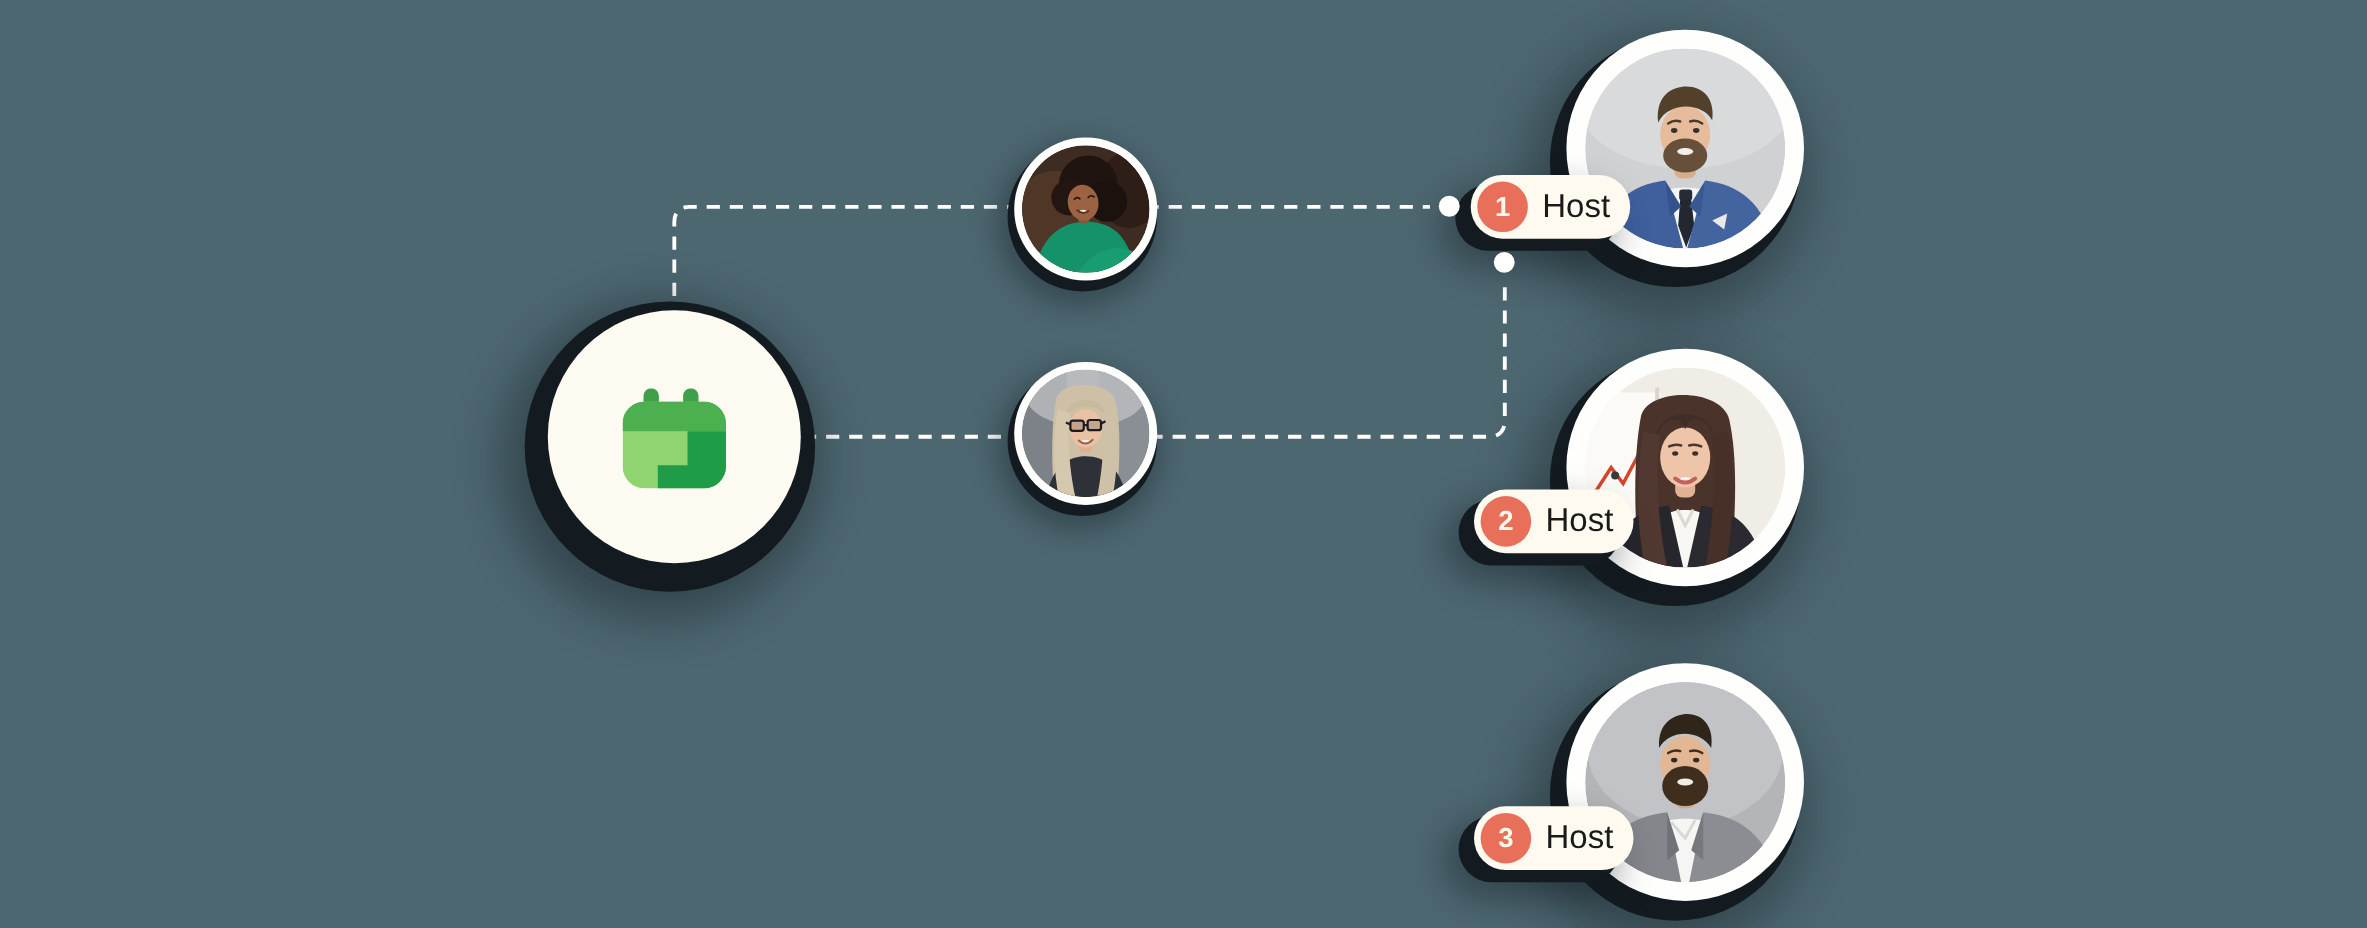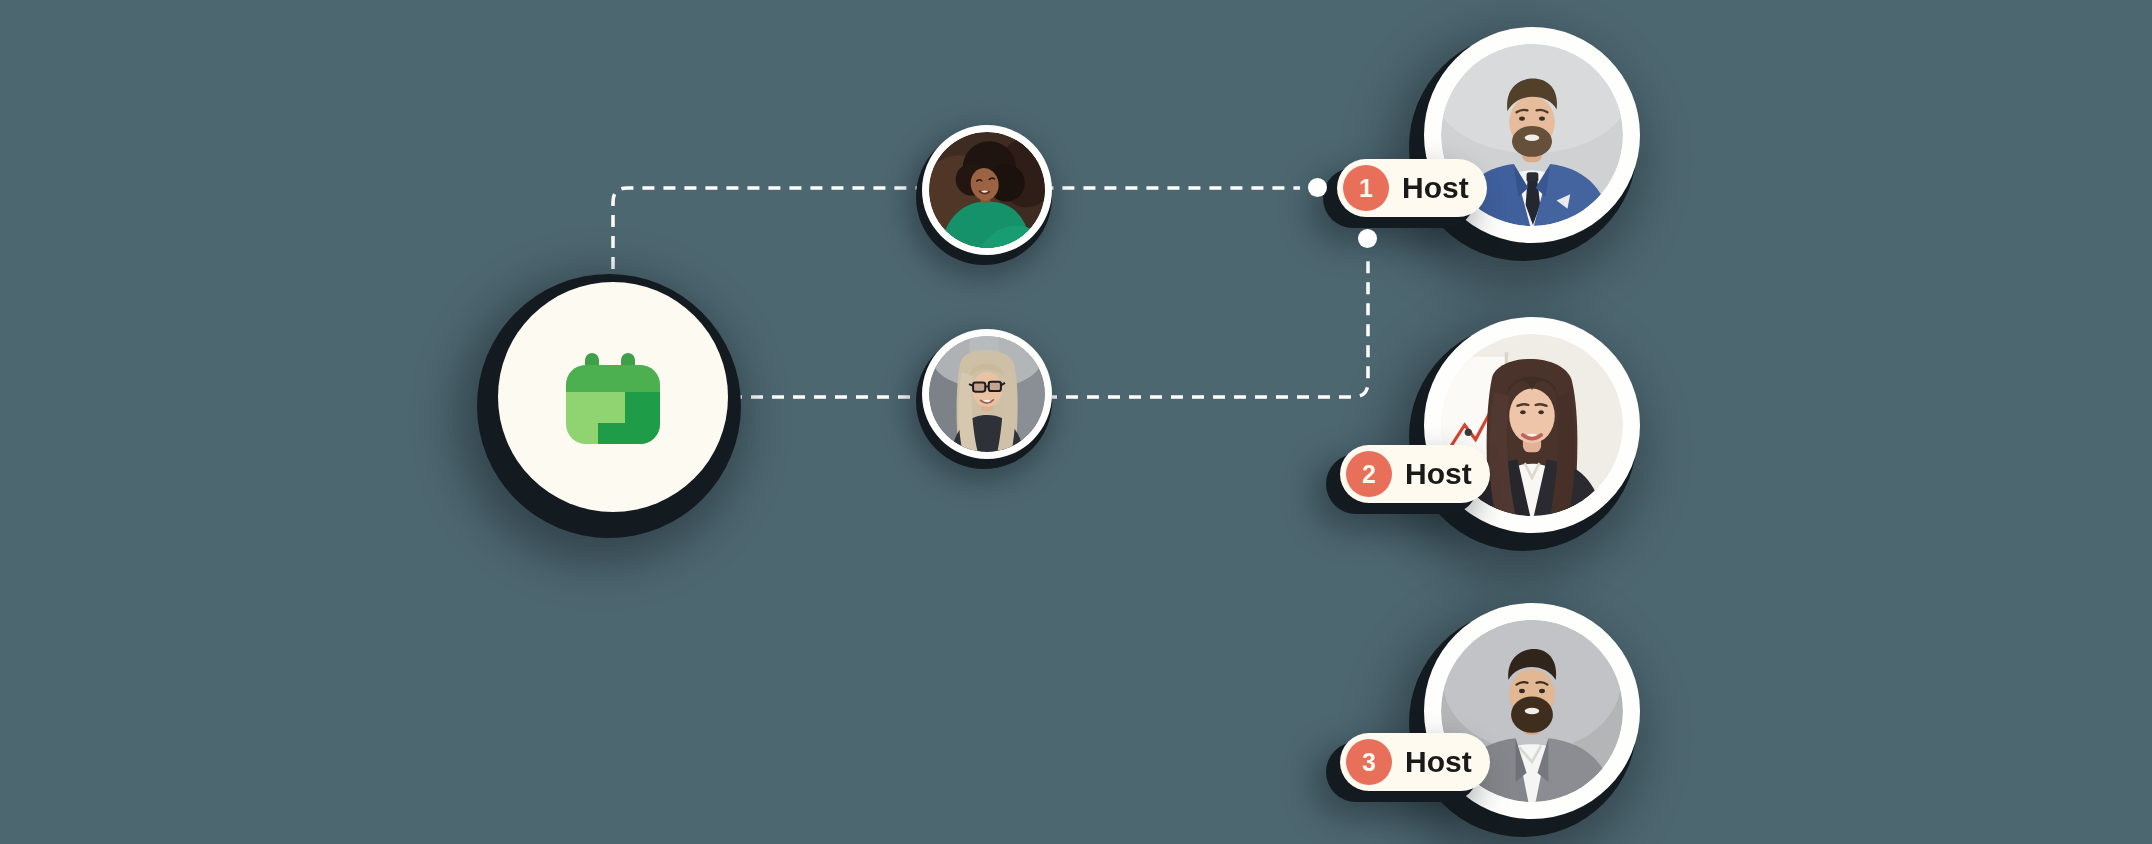--- a/index.html
+++ b/index.html
@@ -41,21 +41,21 @@
   
   .pill{position:absolute;height:58px;border-radius:29px;background:var(--pill-bg,#fffaf0);z-index:4;
     display:flex;align-items:center;padding:0 18px 0 6px;gap:13px;
     box-shadow:-13px 10px 0 1px var(--shadow,#131b20), -20px 20px 32px 7px rgba(18,26,31,.4);}
   .p1{left:1337px;top:159px;}
   .p2{left:1340px;top:445px;}
   .p3{left:1340px;top:733px;}
   .badge{width:46px;height:46px;border-radius:50%;background:var(--badge-bg,#e8705a);
     color:var(--badge-text,#fff8ef);font-size:25px;font-weight:700;
     display:flex;align-items:center;justify-content:center;}
-  .pill-label{font-size:30px;font-weight:700;color:var(--pill-text,#1a1a1a);}
+  .pill-label{font-size:30px;font-weight:400;color:var(--pill-text,#1a1a1a);}
 </style>
 </head>
 <body>
 
 <div class="stage">
 
   <svg class="connectors" viewBox="0 0 2152 844" aria-hidden="true">
     <path class="dash" d="M613,290 L613,202 Q613,188 627,188 L1300,188"></path>
     <path class="dash" d="M730,397 L1353,397 Q1368,397 1368,382 L1368,257"></path>
   </svg>

